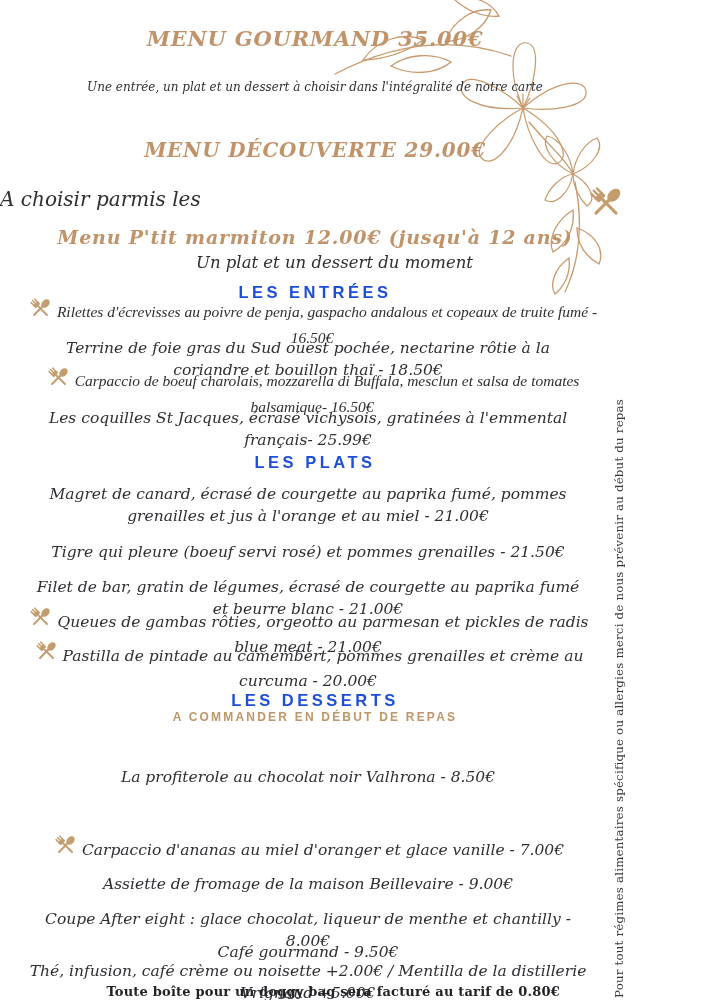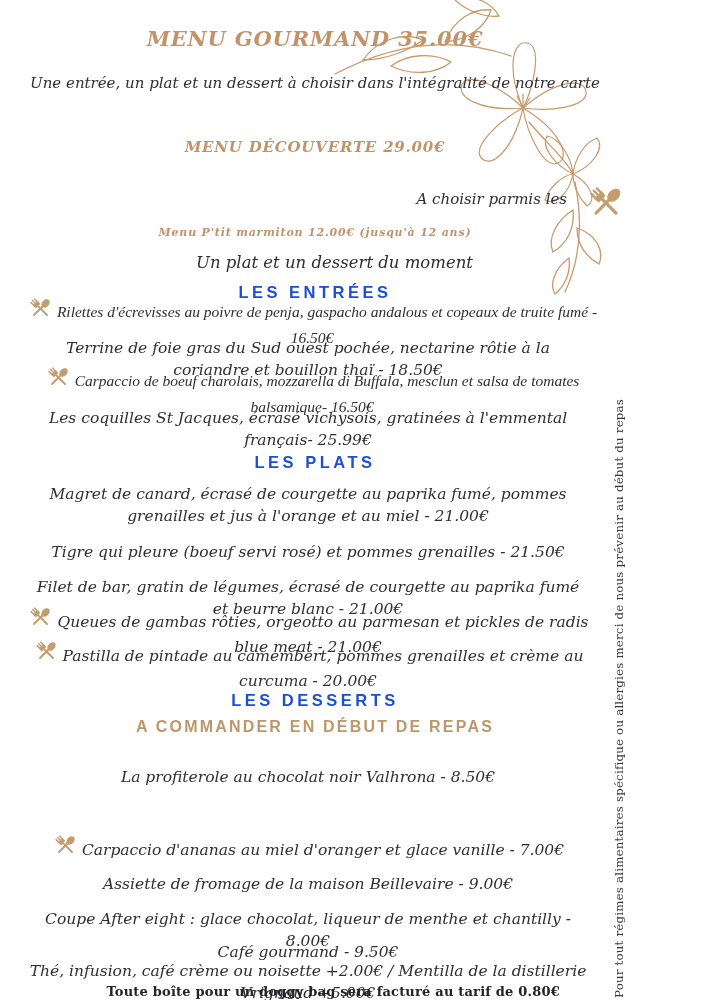--- a/index.html
+++ b/index.html
@@ -6,36 +6,36 @@
   .page {
     position:relative; width:630px; height:1000px; background:#ffffff;
     font-family:"DejaVu Serif", serif; overflow:hidden;
   }
   .abs { position:absolute; left:0; right:0; }
   .gold-title {
     color:#c0936a; font-weight:bold; font-style:italic;
     text-align:center; letter-spacing:.8px;
   }
   .t1 { top:26px; font-size:21px; }
-  .t2 { top:138px; font-size:15px; }
-  .tp { top:226px; font-size:11px; }
+  .t2 { top:138px; font-size:20px; }
+  .tp { top:226px; font-size:19px; }
   .desc {
     color:#2e2e33; font-style:italic; text-align:center; line-height:1.55;
   }
-  .d1 { top:72px; font-size:15px; max-width:590px; margin:0 auto; }
+  .d1 { top:72px; font-size:12px; max-width:590px; margin:6px auto; }
   .dp { top:250px; font-size:16.5px;padding-left:39px; }
-  .choisir { top:178px; font-size:15px; color:#2e2e33; font-style:italic;
-    display:flex; align-items:center; justify-content:flex-end; gap:18px; }
+  .choisir { top:178px; font-size:20px; color:#2e2e33; font-style:italic;
+    display:flex; align-items:center; justify-content:space-between; gap:2px; }
   .section-h {
     font-family:"Liberation Sans","DejaVu Sans",sans-serif; font-weight:bold;
     color:#1d4ed8; letter-spacing:3.5px; text-align:center; font-size:16.5px;
   }
   .section-sub {
     font-family:"Liberation Sans","DejaVu Sans",sans-serif; font-weight:bold;
-    color:#bd9769; letter-spacing:2.2px; text-align:center; font-size:16px;margin-top:8px;
+    color:#bd9769; letter-spacing:2.2px; text-align:center; font-size:12px;
   }
   .item {
     position:absolute; left:0; right:14px; text-align:center;
     font-style:italic; font-size:15.5px; color:#2e2e33; line-height:1.45;
     padding:0 27px;
   }
   .wide { left:4px; right:10px; padding:0 4px;font-family:Liberation Serif, serif; }
   .ut { width:27px; height:27px; vertical-align:middle; margin-right:3px;
     position:relative; top:-5px; display:inline-block; }
   .ut-big { width:42px; height:42px; position:relative; top:4px; }

